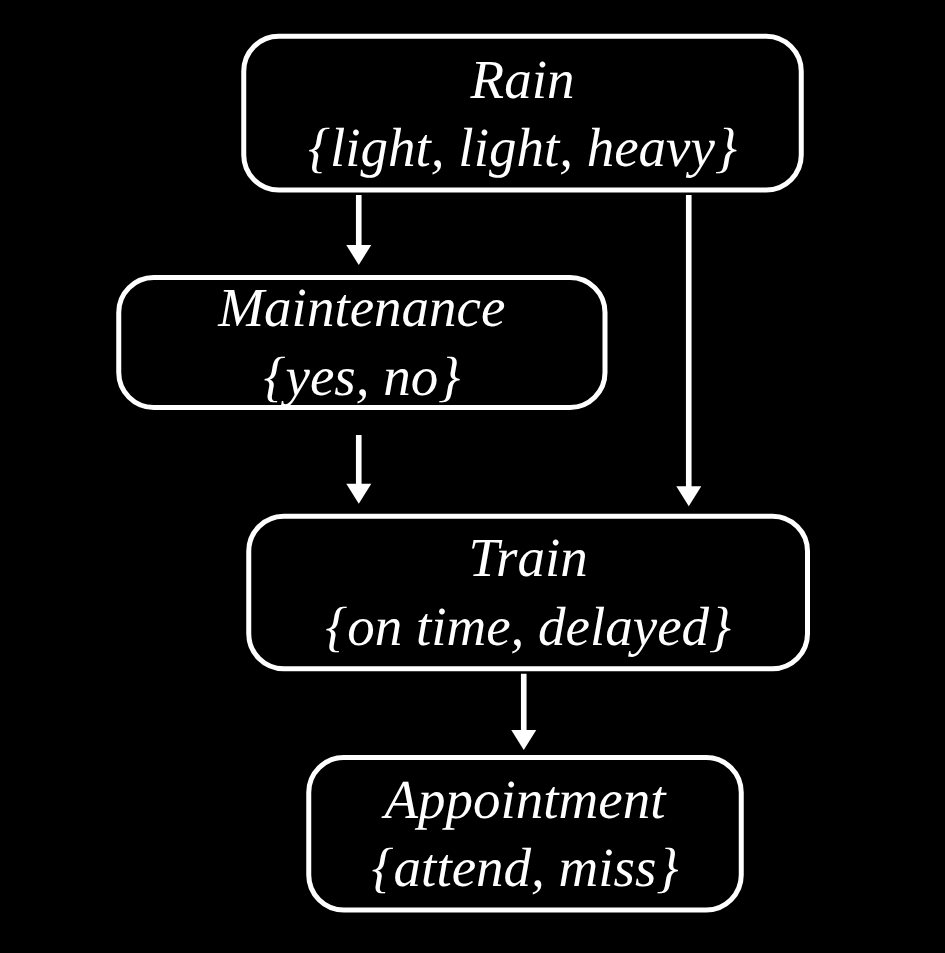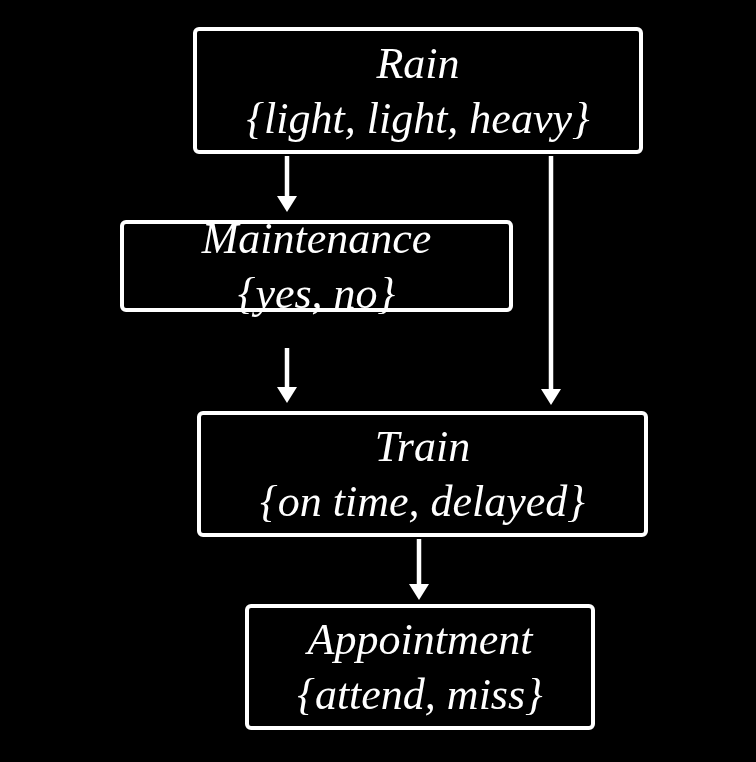--- a/index.html
+++ b/index.html
@@ -12,35 +12,35 @@
     width: 756px;
     height: 762px;
     background: #000000;
     overflow: hidden;
     font-family: "Liberation Serif", serif;
   }
   .node {
     position: absolute;
     box-sizing: border-box;
     border: 4px solid #ffffff;
-    border-radius: 6px;
+    border-radius: 30px;
     background: #000000;
     color: #ffffff;
     display: flex;
     flex-direction: column;
     align-items: center;
     justify-content: center;
     font-style: italic;
     font-size: 44px;
     line-height: 55px;
     text-align: center;
     white-space: nowrap;
   }
   #node-rain        { left: 193px; top:  27px; width: 450px; height: 127px; }
-  #node-maintenance { left:  93px; top: 220px; width: 393px; height: 92px; margin-left: 27px; }
+  #node-maintenance { left:  93px; top: 220px; width: 393px; height: 108px; }
   #node-train       { left: 197px; top: 411px; width: 451px; height: 126px; }
   #node-appointment { left: 245px; top: 604px; width: 350px; height: 126px; }
 
   #edges {
     position: absolute;
     left: 0;
     top: 0;
     width: 756px;
     height: 762px;
     pointer-events: none;

